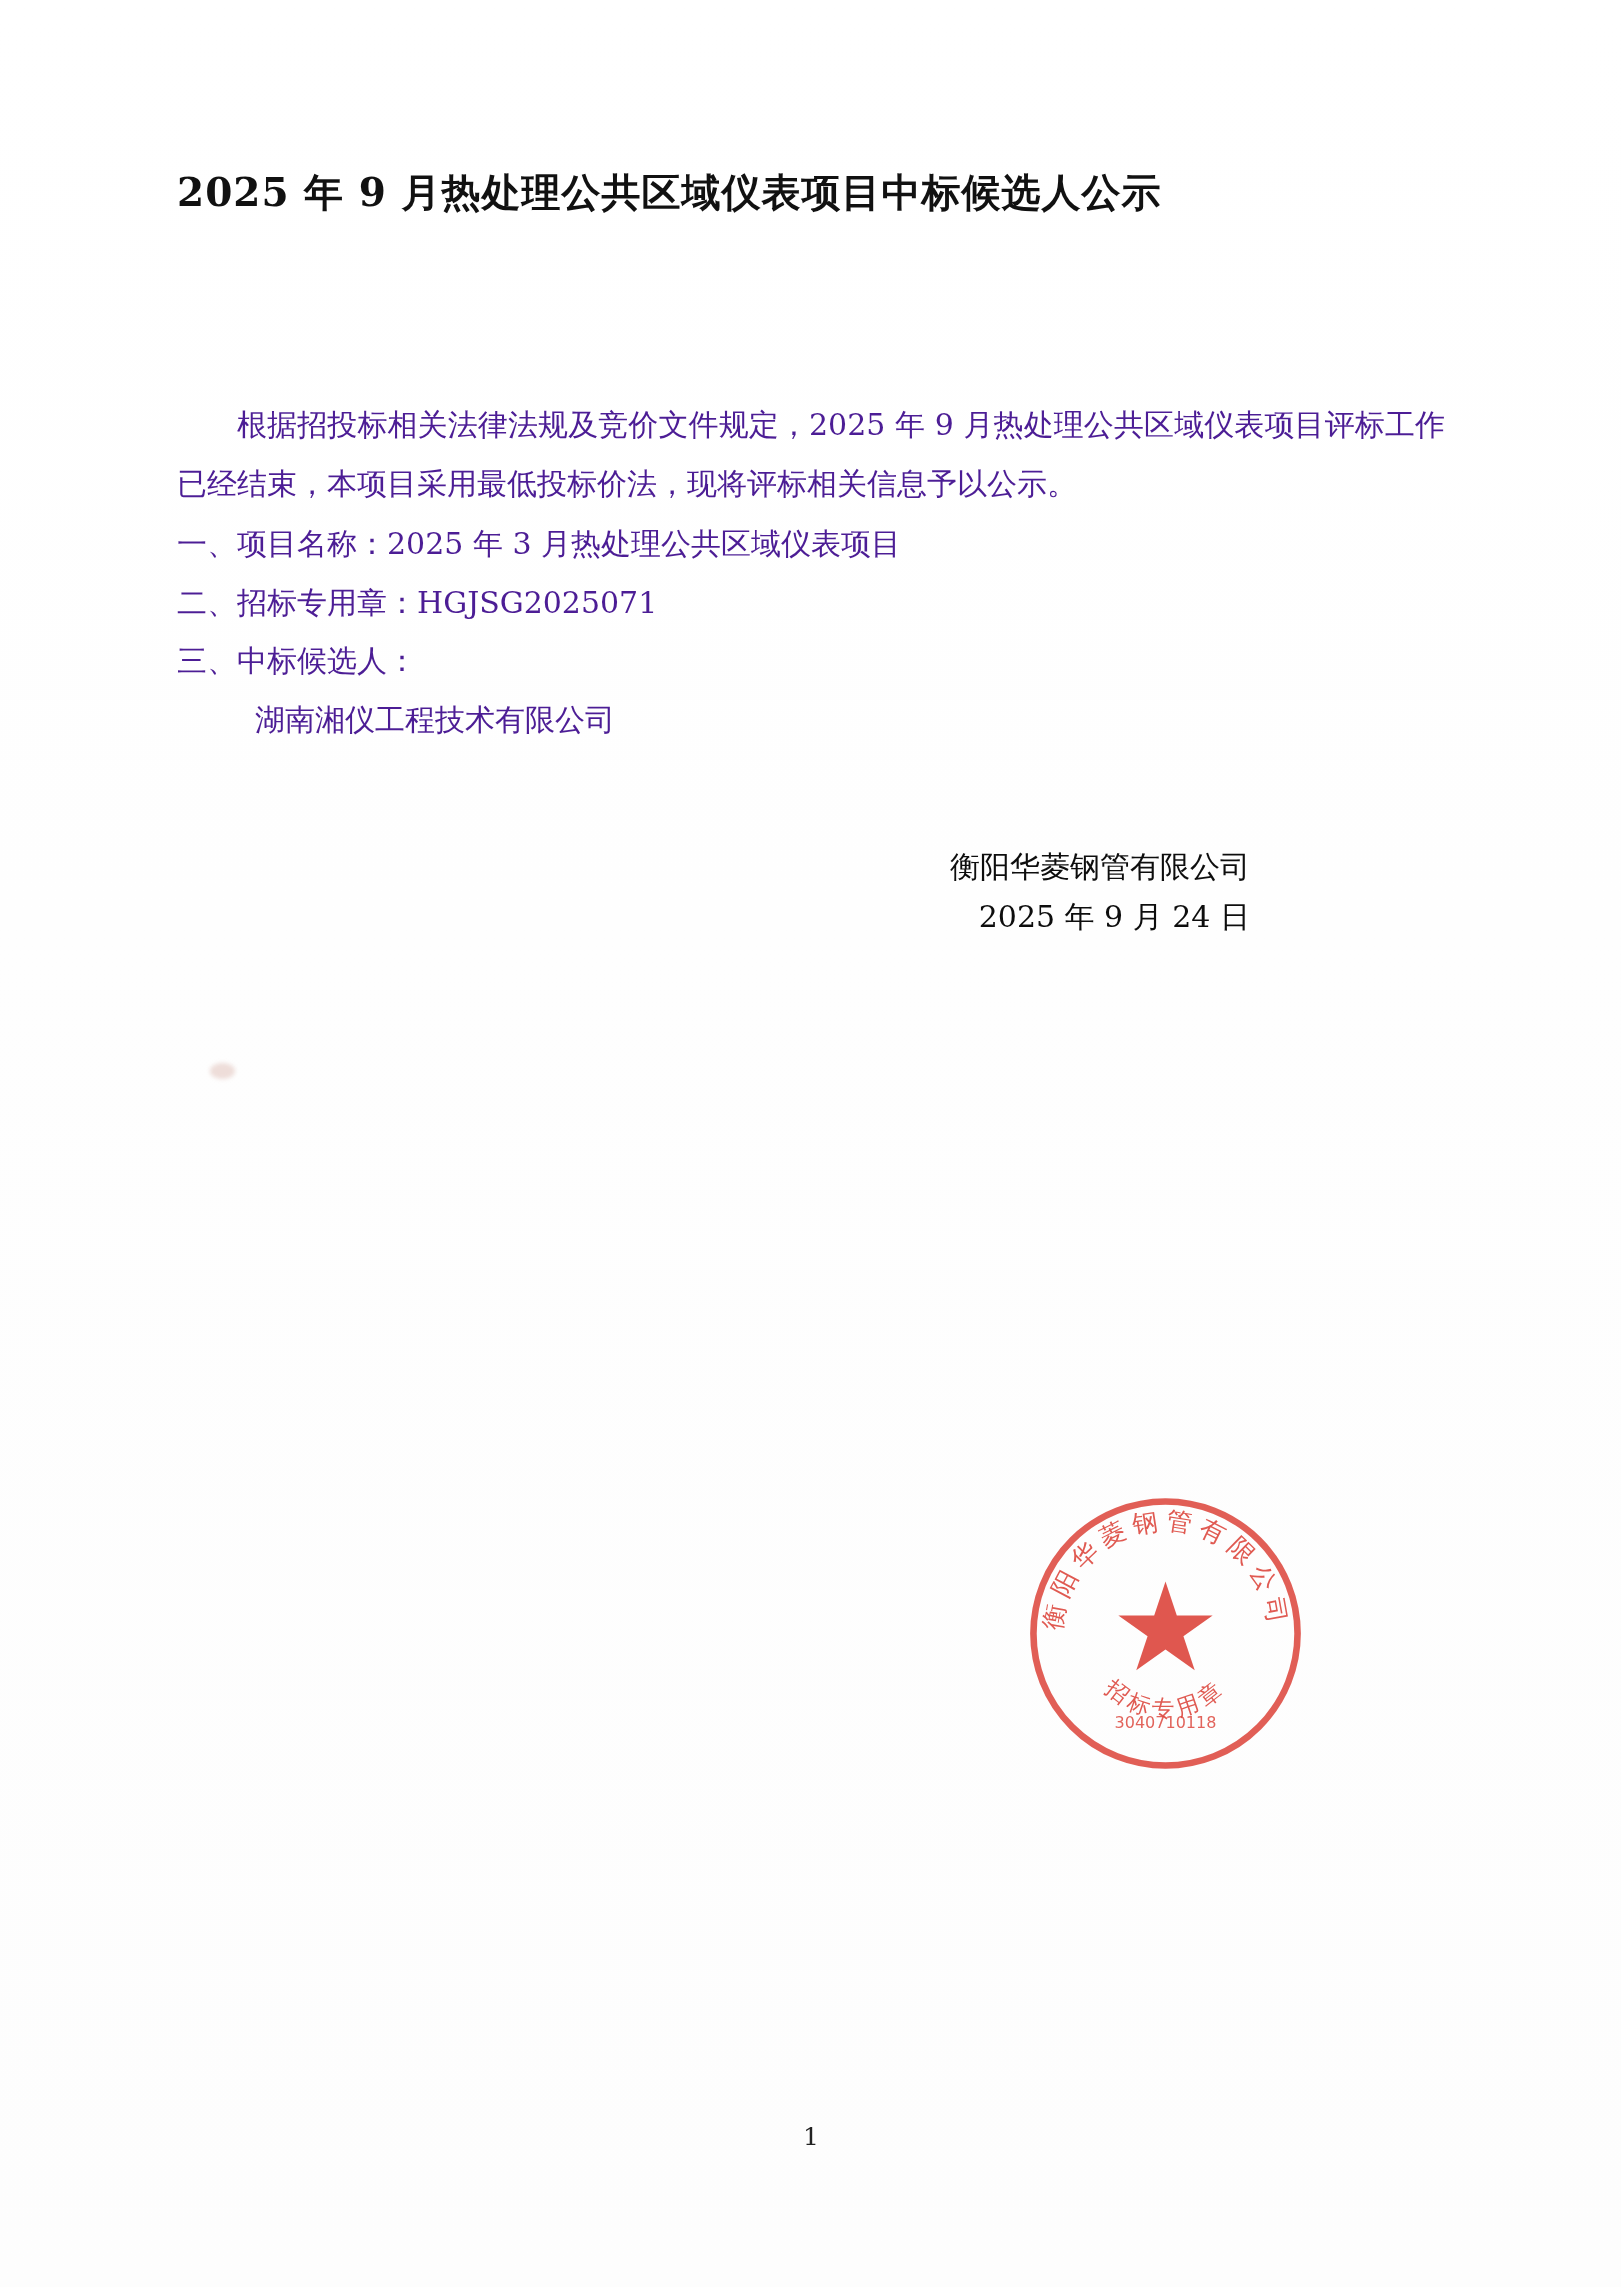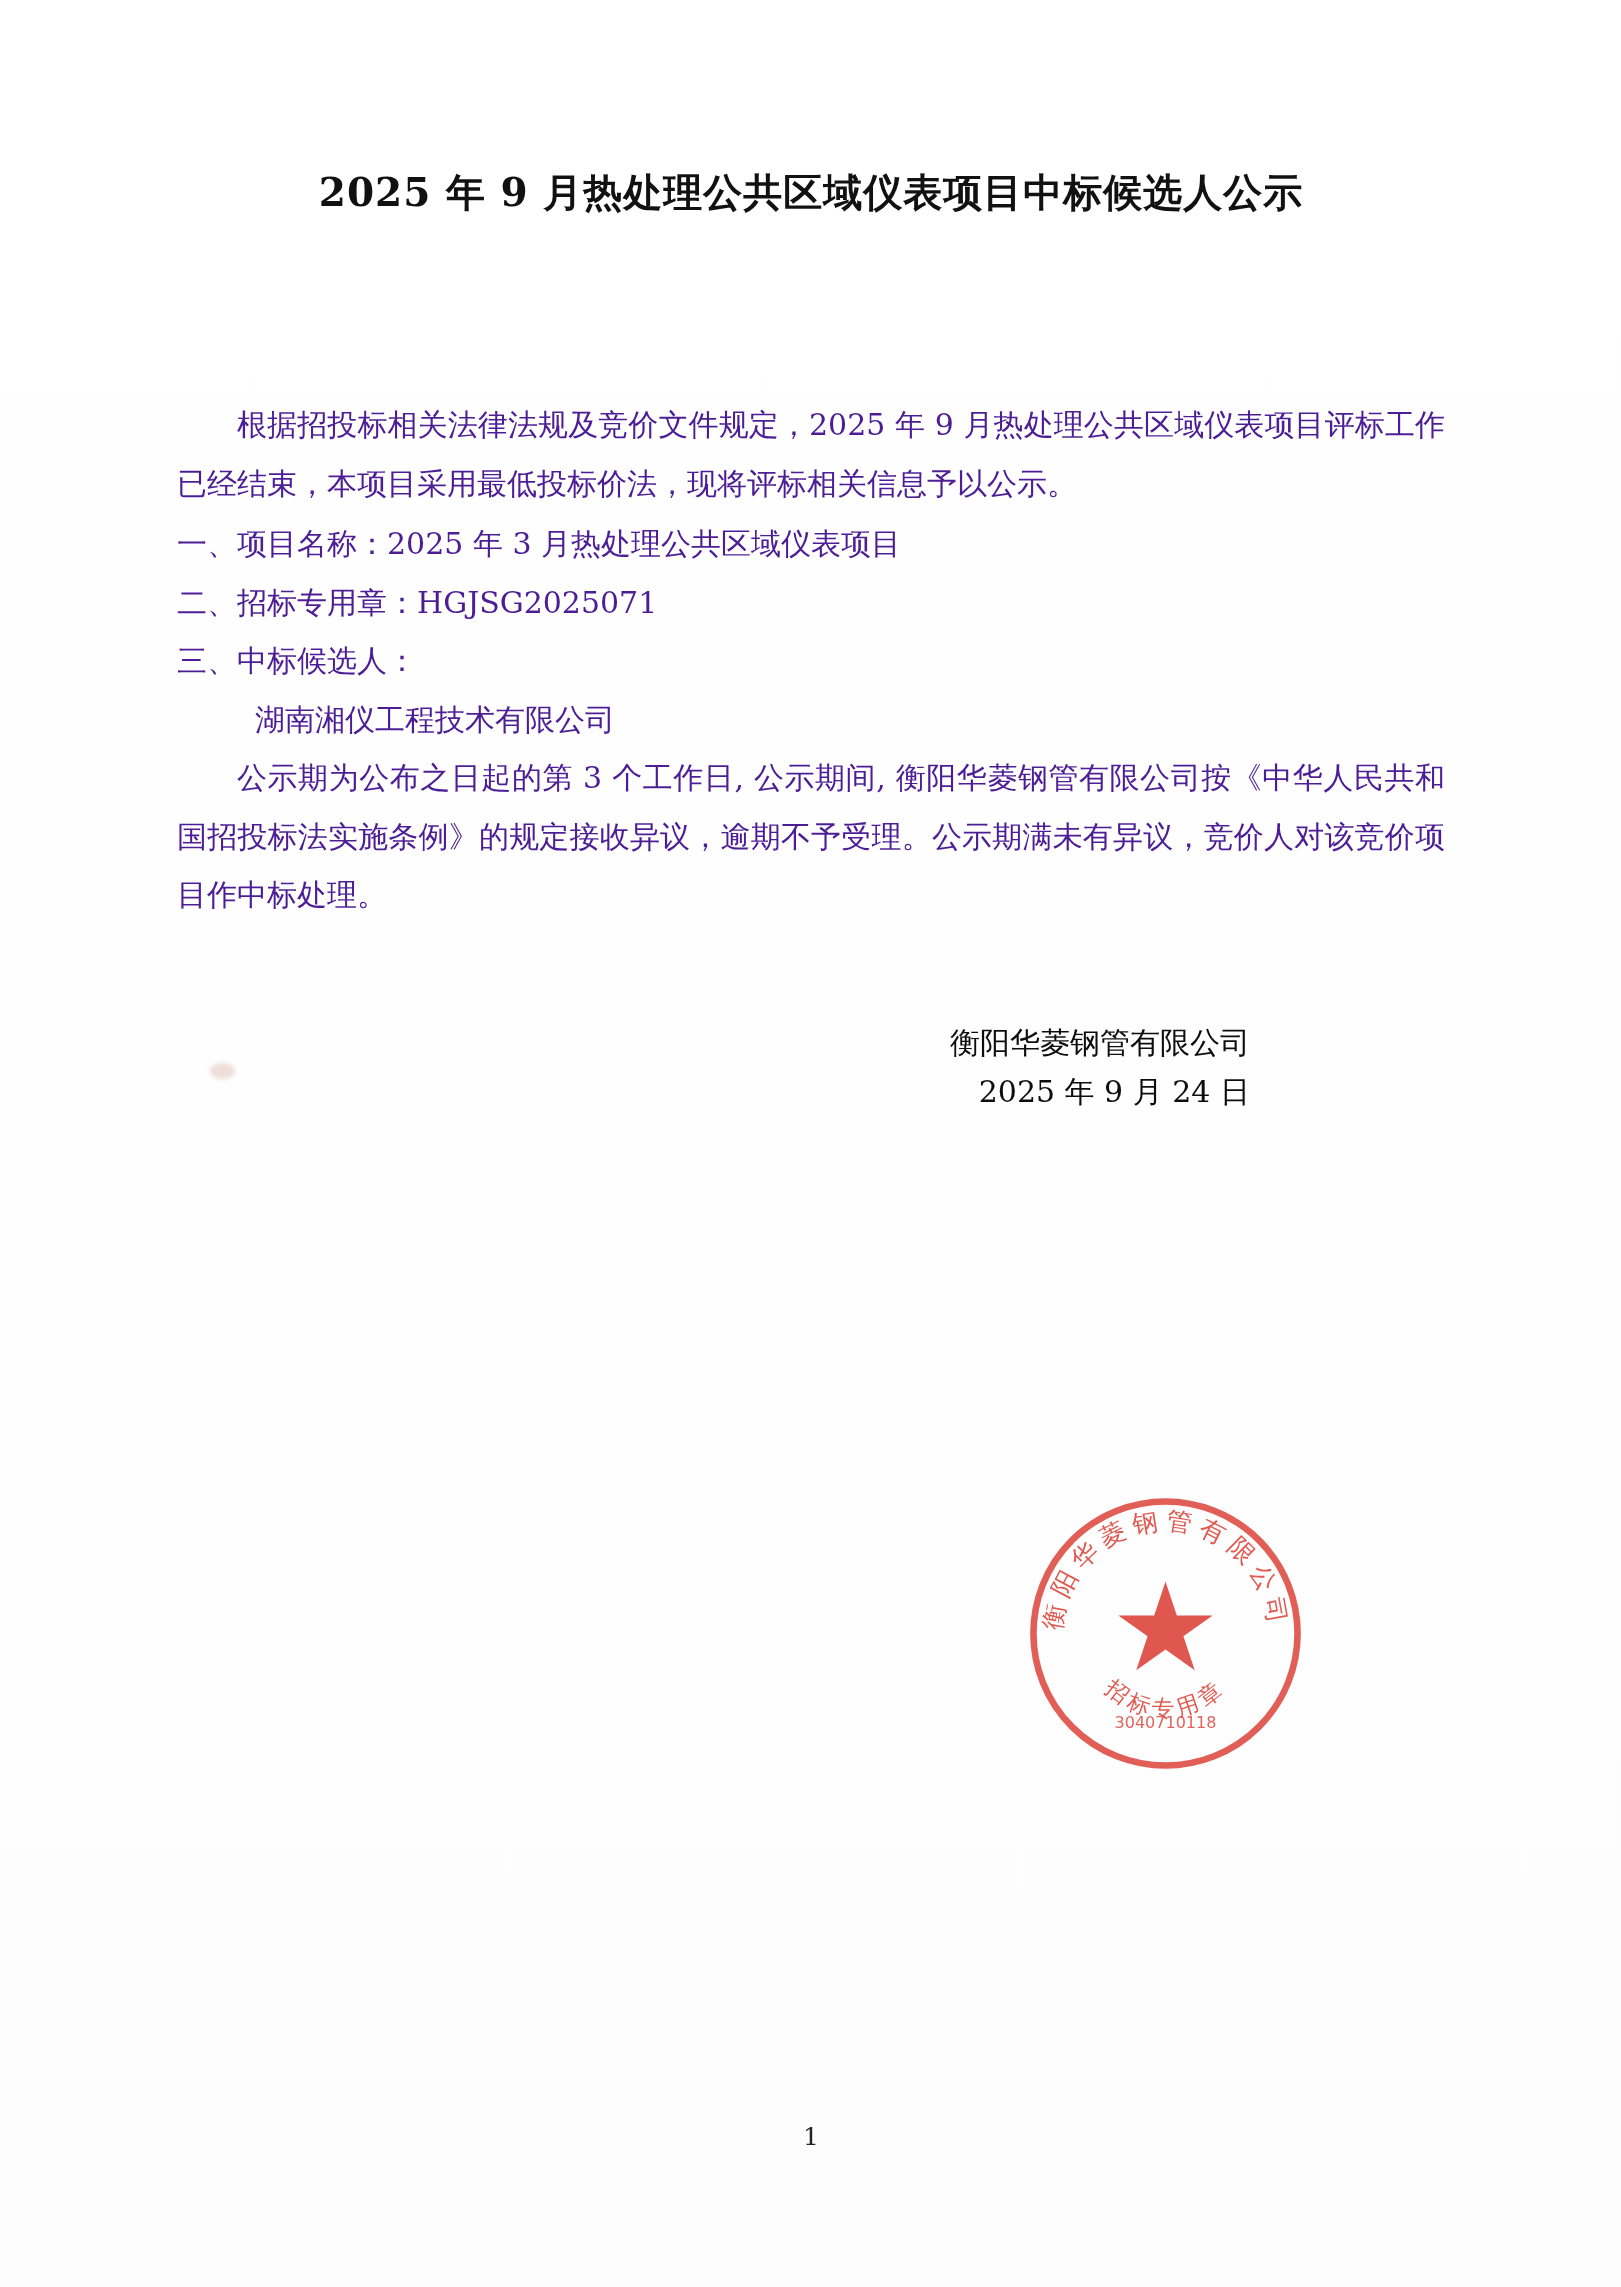--- a/index.html
+++ b/index.html
@@ -35,21 +35,21 @@
   }
 
   .content {
     position: relative;
     margin: 0 auto;
     width: 1268px;
     padding-top: 166px;
   }
 
   .doc-title {
-    text-align: center;
+    text-align: left;
     font-size: 39px;
     font-weight: bold;
     letter-spacing: 1px;
     font-family: "DejaVu Serif", "Liberation Serif", serif;
     color: #111;
     margin-bottom: 0;
   }
 
   .body-block {
     margin-top: 176px;
@@ -157,21 +157,20 @@
 
       <p class="list-line">一、项目名称：2025 年 3 月热处理公共区域仪表项目</p>
 
       <p class="list-line">二、招标专用章：HGJSG2025071</p>
 
       <p class="list-line">三、中标候选人：</p>
 
       <p class="candidate">湖南湘仪工程技术有限公司</p>
 
 
-      <p class="para">公示期为公布之日起的第 3 个工作日, 公示期间, 衡阳华菱钢管有限公司按《中华人民共和国招投标法实施条例》的规定接收异议，逾期不予受理。公示期满未有异议，竞价人对该竞价项目作中标处理。</p>
     </div>
 
 
     <div class="signature">
       <div>衡阳华菱钢管有限公司</div>
       <div>2025 年 9 月 24 日</div>
     </div>
   </div>
 
   <div class="seal">

